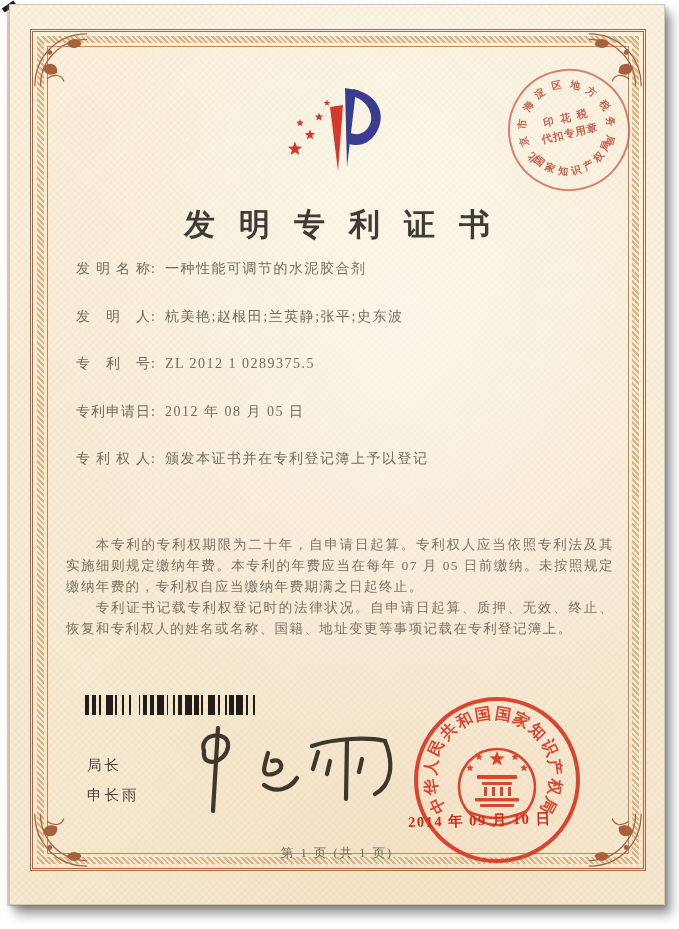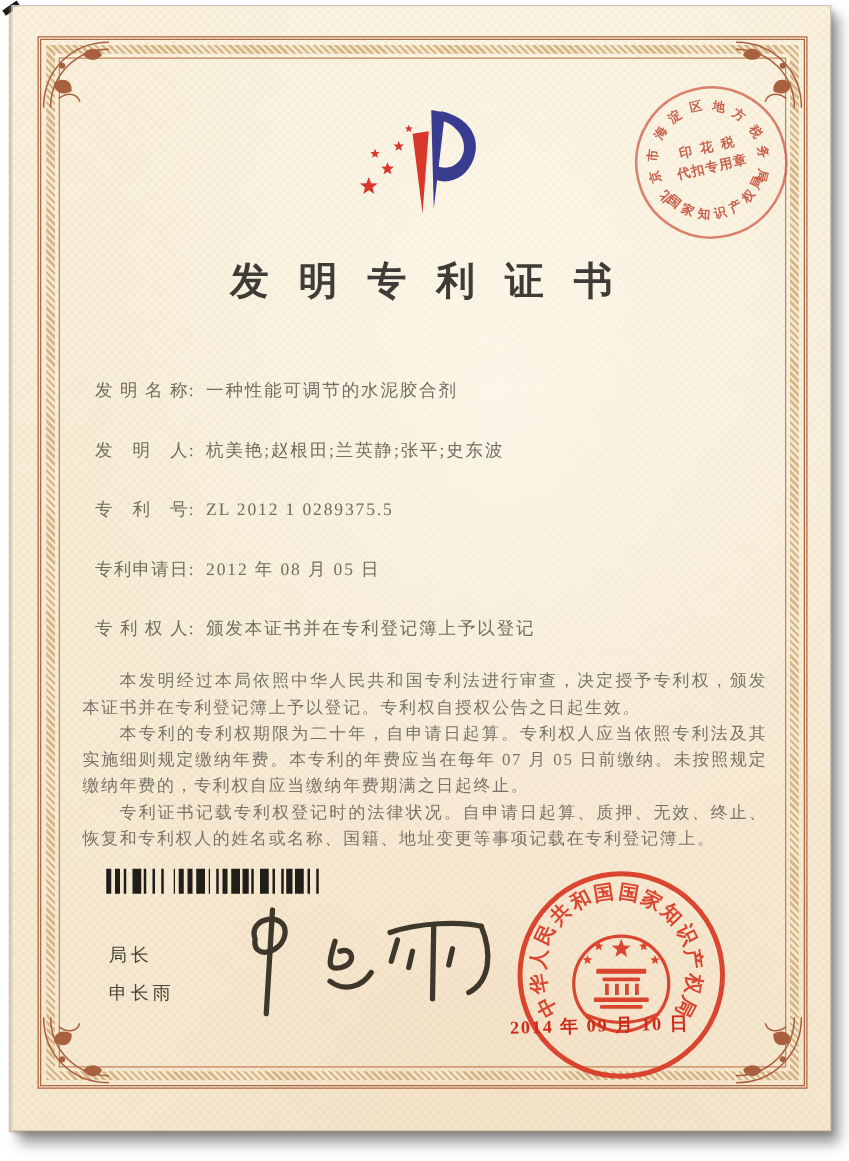--- a/index.html
+++ b/index.html
@@ -29,21 +29,21 @@
   .f3{position:absolute;inset:17px;border:1px solid #c08457;}
   .corner{position:absolute;width:56px;height:56px;color:#a8603e;}
   .c-tl{left:3px;top:3px}.c-tr{right:3px;top:3px;transform:scaleX(-1)}
   .c-bl{left:3px;bottom:3px;transform:scaleY(-1)}.c-br{right:3px;bottom:3px;transform:scale(-1,-1)}
   
   .cert-no{position:absolute;left:66px;top:70px;font-size:14px;letter-spacing:2px;color:#74705f;}
   .logo{position:absolute;left:273px;top:78px;width:104px;height:92px;}
   .title{position:absolute;left:0;top:172px;width:100%;text-align:center;
          font-size:31px;font-weight:bold;color:#3e3c36;letter-spacing:24px;text-indent:24px;margin-top:27px;}
   .fields{position:absolute;left:66px;top:253px;display:flex;flex-direction:column;gap:26.5px;
-          font-size:14px;color:#6e6d60;line-height:21px;margin-top:45px;}
+          font-size:14px;color:#6e6d60;line-height:21px;}
   .fields .lab{display:inline-block;width:74px;text-align:justify;text-align-last:justify;letter-spacing:0;}
   .fields .colon{margin:0 10px 0 1px;}
   .fields .val{letter-spacing:1.5px;}
   .body-text{position:absolute;left:56px;top:529px;width:548px;font-size:13.5px;line-height:21px;
              color:#78736a;letter-spacing:1.4px;text-align:justify;}
   .body-text p{margin:0;text-indent:2.2em;}
   .barcode{position:absolute;left:75px;top:690px;width:170px;height:20px;}
   .barcode i{position:absolute;top:0;bottom:0;background:#211d18;}
   .signer{position:absolute;left:77px;top:745px;font-size:14.5px;color:#49443a;letter-spacing:3px;line-height:30px;}
   .signature{position:absolute;left:162px;top:718px;width:230px;height:96px;}
@@ -175,21 +175,20 @@
     </div>
     <div class="row">
       <span class="lab">专利申请日</span><span class="colon">:</span><span class="val">2012 年 08 月 05 日</span>
     </div>
     <div class="row">
       <span class="lab">专利权人</span><span class="colon">:</span><span class="val">颁发本证书并在专利登记簿上予以登记</span>
     </div>
   </div>
 
   <div class="body-text">
-    <p>本发明经过本局依照中华人民共和国专利法进行审查，决定授予专利权，颁发本证书并在专利登记簿上予以登记。专利权自授权公告之日起生效。</p>
     <p>本专利的专利权期限为二十年，自申请日起算。专利权人应当依照专利法及其实施细则规定缴纳年费。本专利的年费应当在每年 07 月 05 日前缴纳。未按照规定缴纳年费的，专利权自应当缴纳年费期满之日起终止。</p>
     <p>专利证书记载专利权登记时的法律状况。自申请日起算、质押、无效、终止、恢复和专利权人的姓名或名称、国籍、地址变更等事项记载在专利登记簿上。</p>
   </div>
 
   <div class="barcode">
       <i style="left: 0px; width: 4.25753px;"></i>
       <i style="left: 6.9863px; width: 4.25753px;"></i>
       <i style="left: 13.9726px; width: 1.92877px;"></i>
       <i style="left: 20.9589px; width: 6.5863px;"></i>
       <i style="left: 30.274px; width: 1.92877px;"></i>
@@ -266,14 +265,15 @@
       <path d="M12,70 Q42,84 72,70" fill="none" stroke="#d93a25" stroke-width="2.5"></path>
     <polygon points="42.0,10.0 44.0,15.3 49.6,15.5 45.2,19.0 46.7,24.5 42.0,21.4 37.3,24.5 38.8,19.0 34.4,15.5 40.0,15.3" fill="#d93a25"></polygon>
         <polygon points="24.0,12.0 25.0,14.6 27.8,14.8 25.6,16.5 26.4,19.2 24.0,17.7 21.6,19.2 22.4,16.5 20.2,14.8 23.0,14.6" fill="#d93a25"></polygon>
         <polygon points="15.0,23.0 16.0,25.6 18.8,25.8 16.6,27.5 17.4,30.2 15.0,28.7 12.6,30.2 13.4,27.5 11.2,25.8 14.0,25.6" fill="#d93a25"></polygon>
         <polygon points="60.0,12.0 61.0,14.6 63.8,14.8 61.6,16.5 62.4,19.2 60.0,17.7 57.6,19.2 58.4,16.5 56.2,14.8 59.0,14.6" fill="#d93a25"></polygon>
         <polygon points="69.0,23.0 70.0,25.6 72.8,25.8 70.6,27.5 71.4,30.2 69.0,28.7 66.6,30.2 67.4,27.5 65.2,25.8 68.0,25.6" fill="#d93a25"></polygon>
       </svg>
   </div>
   <div class="seal-date">2014 年 09 月 10 日</div>
 
+  <div class="footer">第 1 页 (共 1 页)</div>
 
 </div>
 
 </body></html>

